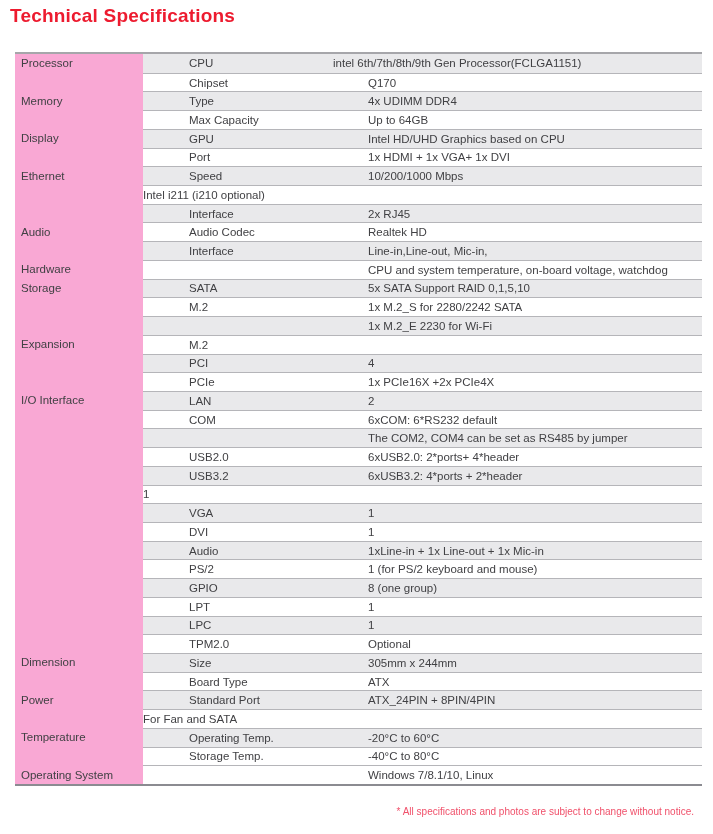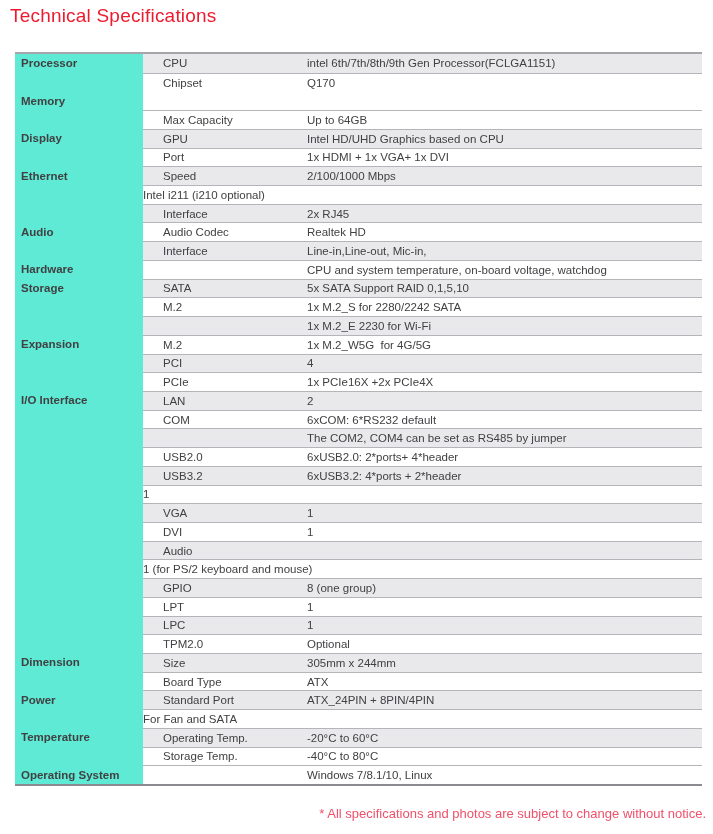--- a/index.html
+++ b/index.html
@@ -17,21 +17,21 @@
     position:relative;
     width:713px;height:834px;
     background:#ffffff;
     overflow:hidden;
   }
   .title{
     position:absolute;
     left:10px;top:5px;
     margin:0;
     font-size:19px;
-    font-weight:400;
+    font-weight:700;
     letter-spacing:0.2px;
     color:var(--accent-red);
   }
   .spec-table{
     position:absolute;
     left:15px;top:52px;
     width:687px;
     border-top:2px solid var(--table-top-border);
     border-bottom:2px solid var(--table-bottom-border);
     box-sizing:border-box;
@@ -45,45 +45,46 @@
   .cell{
     display:flex;
     align-items:center;
     box-sizing:border-box;
     overflow:hidden;
     white-space:pre;
   }
   .cat{
     width:128px;
     padding-left:6px;
-    background:#5eead4;
-    font-weight:bold;
+    background:#f9a8d4;
   }
   .rest{
     flex:1;
     display:flex;
     box-sizing:border-box;
   }
   .row + .row .rest{
     border-top:1px solid var(--row-line);
+    gap:35px;
   }
   .rest.striped{
     background:var(--stripe-gray);
   }
   .sub{
     width:164px;
     padding-left:20px;
+    margin-left:26px;
   }
   .val{
     flex:1;
   }
   .footnote{
     position:absolute;
-    right:7px;top:806px;
-    font-size:13px;
+    right:19px;top:806px;
+    font-size:10px;
     color:var(--footnote-red);
   }
 </style>
 </head>
 <body>
 
 <div class="page">
 
   <h1 class="title">Technical Specifications</h1>
 
@@ -99,20 +100,24 @@
   <div class="row">
     <div class="cell cat"></div>
     <div class="rest">
       <div class="cell sub">Chipset</div>
       <div class="cell val">Q170</div>
     </div>
   </div>
 
   <div class="row">
     <div class="cell cat">Memory</div>
+    <div class="rest striped">
+      <div class="cell sub">Type</div>
+      <div class="cell val">4x UDIMM DDR4</div>
+    </div>
   </div>
 
   <div class="row">
     <div class="cell cat"></div>
     <div class="rest">
       <div class="cell sub">Max Capacity</div>
       <div class="cell val">Up to 64GB</div>
     </div>
   </div>
 
@@ -129,21 +134,21 @@
     <div class="rest">
       <div class="cell sub">Port</div>
       <div class="cell val">1x HDMI + 1x VGA+ 1x DVI</div>
     </div>
   </div>
 
   <div class="row">
     <div class="cell cat">Ethernet</div>
     <div class="rest striped">
       <div class="cell sub">Speed</div>
-      <div class="cell val">2/100/1000 Mbps</div>
+      <div class="cell val">10/200/1000 Mbps</div>
     </div>
   </div>
 
   <div class="row">
     <div class="cell cat"></div>
     <div class="rest">
       <div class="cell val">Intel i211 (i210 optional)</div>
     </div>
   </div>
 
@@ -200,21 +205,20 @@
     <div class="rest striped">
       <div class="cell sub"></div>
       <div class="cell val">1x M.2_E 2230 for Wi-Fi</div>
     </div>
   </div>
 
   <div class="row">
     <div class="cell cat">Expansion</div>
     <div class="rest">
       <div class="cell sub">M.2</div>
-      <div class="cell val">1x M.2_W5G  for 4G/5G</div>
     </div>
   </div>
 
   <div class="row">
     <div class="cell cat"></div>
     <div class="rest striped">
       <div class="cell sub">PCI</div>
       <div class="cell val">4</div>
     </div>
   </div>
@@ -287,26 +291,28 @@
     <div class="rest">
       <div class="cell sub">DVI</div>
       <div class="cell val">1</div>
     </div>
   </div>
 
   <div class="row">
     <div class="cell cat"></div>
     <div class="rest striped">
       <div class="cell sub">Audio</div>
-    </div>
-  </div>
-
-  <div class="row">
-    <div class="cell cat"></div>
-    <div class="rest">
+      <div class="cell val">1xLine-in + 1x Line-out + 1x Mic-in</div>
+    </div>
+  </div>
+
+  <div class="row">
+    <div class="cell cat"></div>
+    <div class="rest">
+      <div class="cell sub">PS/2</div>
       <div class="cell val">1 (for PS/2 keyboard and mouse)</div>
     </div>
   </div>
 
   <div class="row">
     <div class="cell cat"></div>
     <div class="rest striped">
       <div class="cell sub">GPIO</div>
       <div class="cell val">8 (one group)</div>
     </div>

